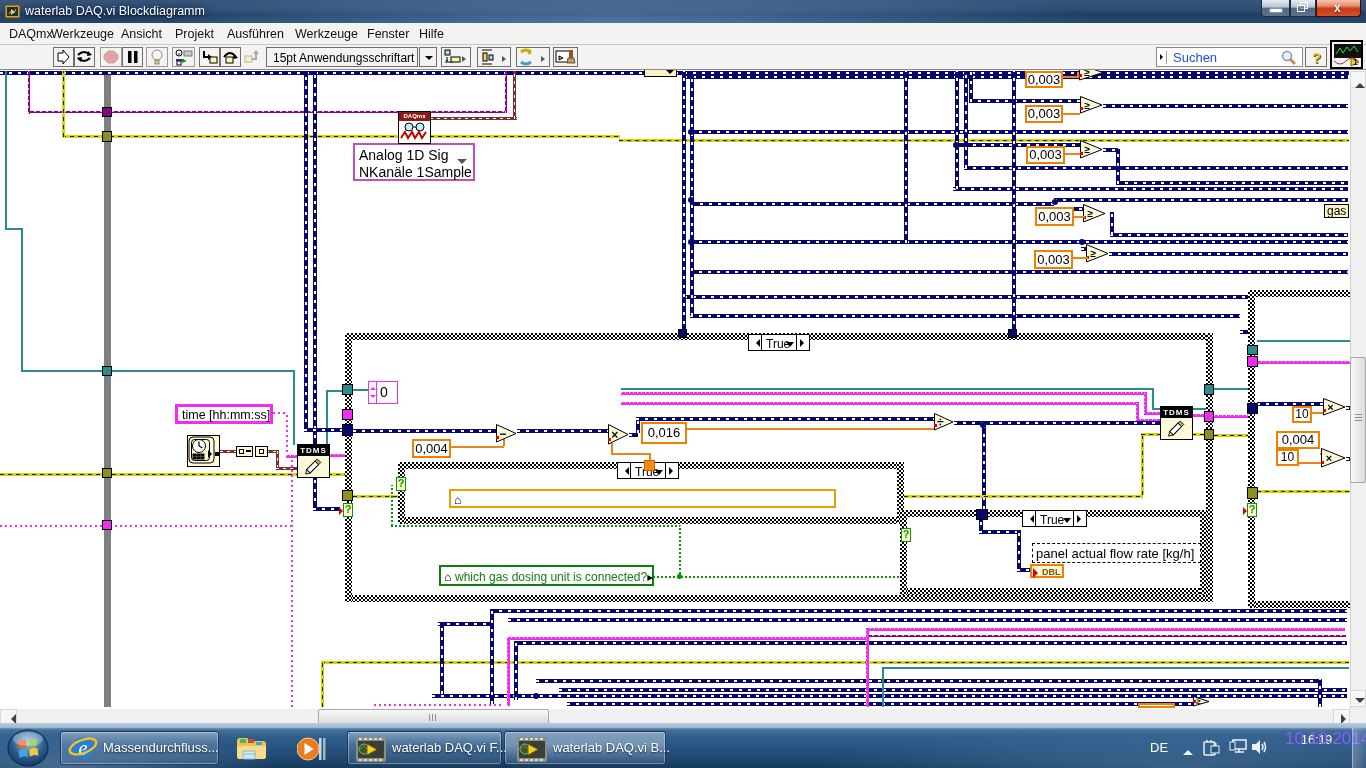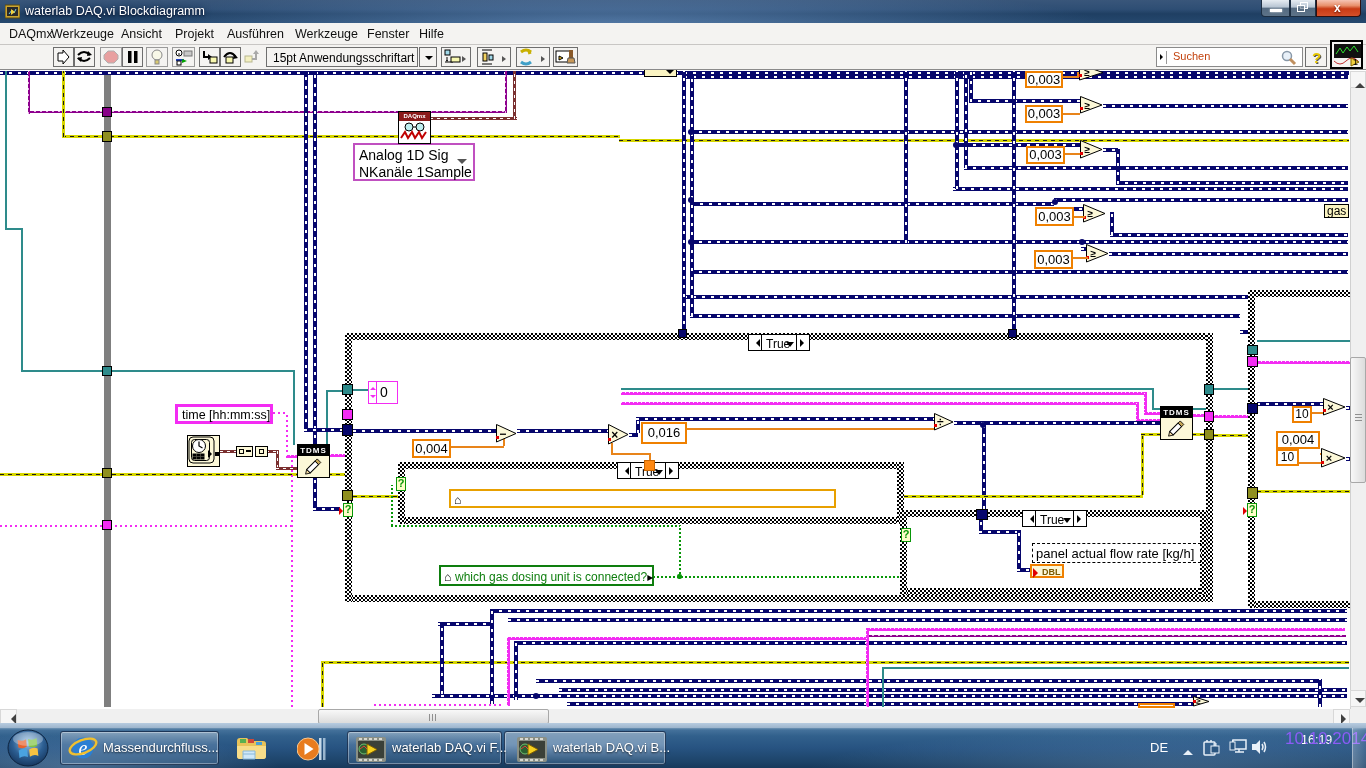--- a/index.html
+++ b/index.html
@@ -553,21 +553,21 @@
       <svg width="23" height="18" style="left:0;top:0;">
         <rect x="2" y="3" width="14" height="11" fill="#fff" stroke="#000"></rect>
         <path d="M5 8 l4 2 -4 2 z" fill="#f0c020" stroke="#000"></path>
         <rect x="15" y="2" width="4" height="8" fill="#8a5a2a"></rect>
         <path d="M14 10 h6 l1 5 h-8 z" fill="#c89858" stroke="#555"></path>
       </svg>
     </div>
 <div class="" style="left:1156px;top:47px;width:147px;height:20px;background:#fff;border:1px solid #8a8a8a;">
       <div style="left:3px;top:6px;width:0;height:0;border:3px solid rgba(0,0,0,0);border-left-color:#000;"></div>
       <div style="left:9px;top:3px;width:1px;height:13px;background:#999;"></div>
-      <div style="left:16px;top:2px;font-size:11px;color:#c2410c;">Suchen</div>
+      <div style="left:16px;top:2px;font-size:13px;color:#1d4ed8;">Suchen</div>
       <svg width="16" height="16" style="left:124px;top:2px;">
         <circle cx="6" cy="6" r="4.5" fill="#e8f0f8" stroke="#8898a8" stroke-width="1.5"></circle>
         <path d="M9 9 l5 5" stroke="#c09060" stroke-width="3"></path>
       </svg>
     </div>
 <div class="" style="left:1305px;top:47px;width:22px;height:20px;background:#f4f3f1;border:1px solid #6e6e6e;">
       <div style="left:6px;top:1px;color:#e8c800;font-size:15px;font-weight:bold;text-shadow:1px 1px 0 #555;">?</div>
     </div>
 <div class="" style="left:1330px;top:40px;width:33px;height:29px;background:#f4f3f1;border:2px solid #000;">
       <div style="left:2px;top:2px;width:27px;height:14px;background:#111;"></div>

